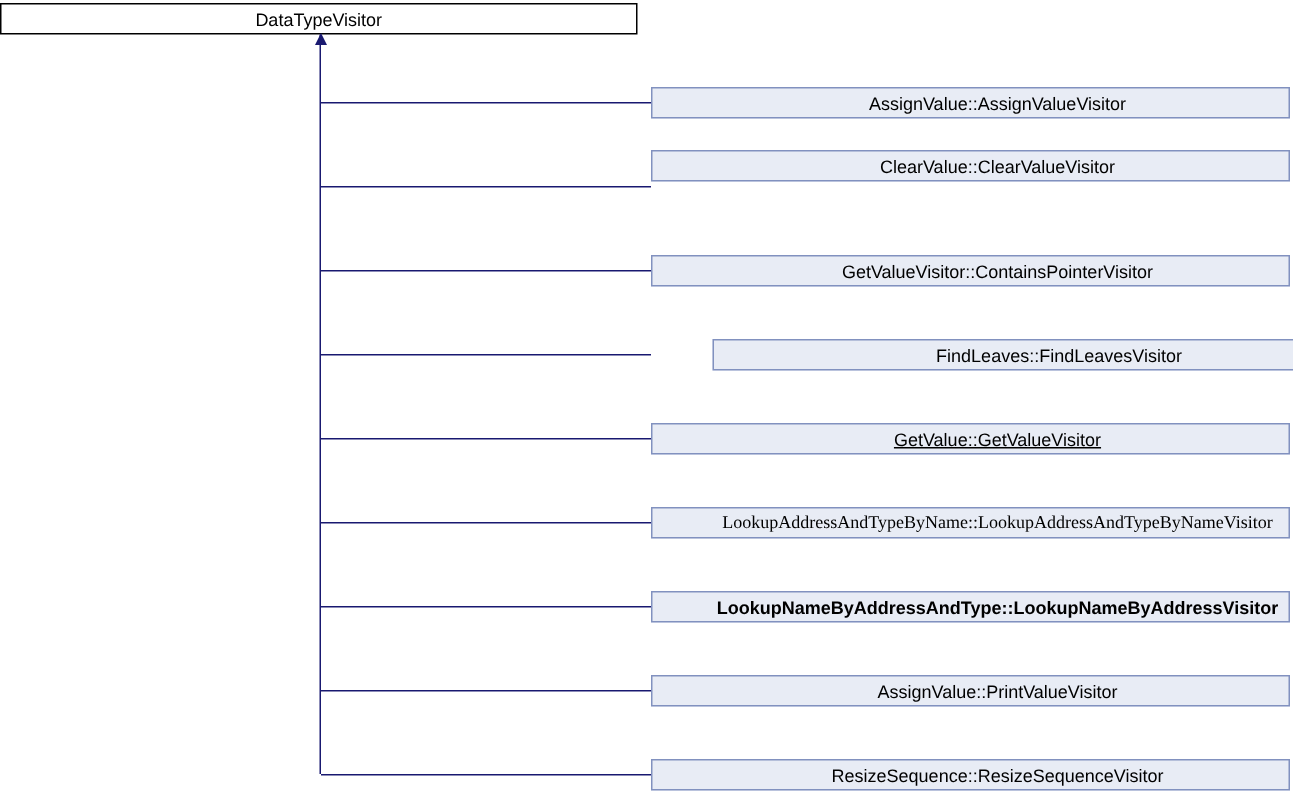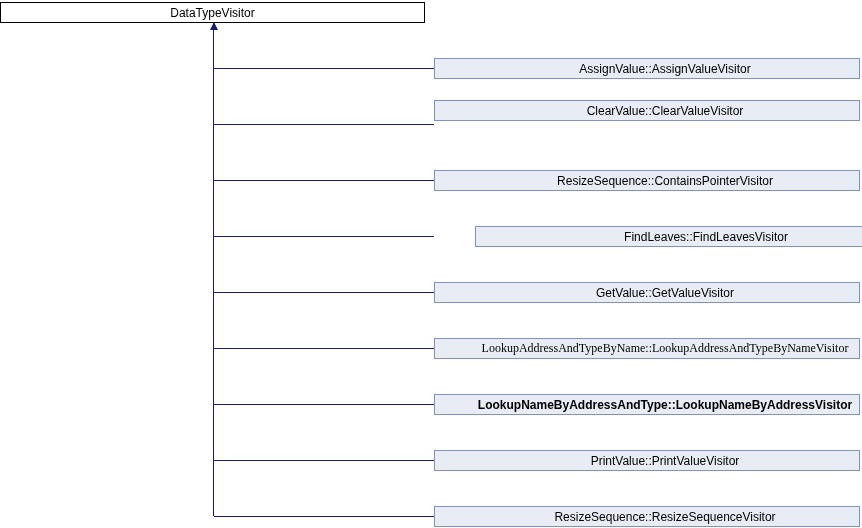--- a/index.html
+++ b/index.html
@@ -84,46 +84,46 @@
     <span>AssignValue::AssignValueVisitor</span>
   </div>
 
   <div class="hline" style="top: 124px;"></div>
   <div class="node derived" style="top: 100px;">
     <span>ClearValue::ClearValueVisitor</span>
   </div>
 
   <div class="hline" style="top: 180px;"></div>
   <div class="node derived" style="top: 170px;">
-    <span>ResizeSequence::ContainsPointerVisitor</span>
+    <span>GetValueVisitor::ContainsPointerVisitor</span>
   </div>
 
   <div class="hline" style="top: 236px;"></div>
   <div class="node derived" style="top: 226px; margin-left: 41px;">
     <span>FindLeaves::FindLeavesVisitor</span>
   </div>
 
   <div class="hline" style="top: 292px;"></div>
-  <div class="node derived" style="top: 282px;">
+  <div class="node derived" style="top: 282px; text-decoration: underline;">
     <span>GetValue::GetValueVisitor</span>
   </div>
 
   <div class="hline" style="top: 348px;"></div>
   <div class="node derived" style="top: 338px; font-family: Liberation Serif, serif;">
     <span>LookupAddressAndTypeByName::LookupAddressAndTypeByNameVisitor</span>
   </div>
 
   <div class="hline" style="top: 404px;"></div>
   <div class="node derived" style="top: 394px; font-weight: bold;">
     <span>LookupNameByAddressAndType::LookupNameByAddressVisitor</span>
   </div>
 
   <div class="hline" style="top: 460px;"></div>
   <div class="node derived" style="top: 450px;">
-    <span>PrintValue::PrintValueVisitor</span>
+    <span>AssignValue::PrintValueVisitor</span>
   </div>
 
   <div class="hline" style="top: 516px;"></div>
   <div class="node derived" style="top: 506px;">
     <span>ResizeSequence::ResizeSequenceVisitor</span>
   </div>
 </div>
 </div>
 
 </body></html>

